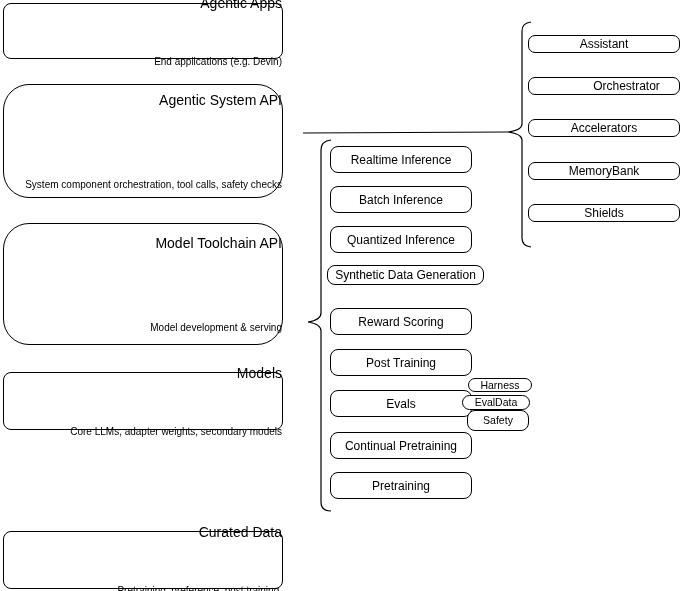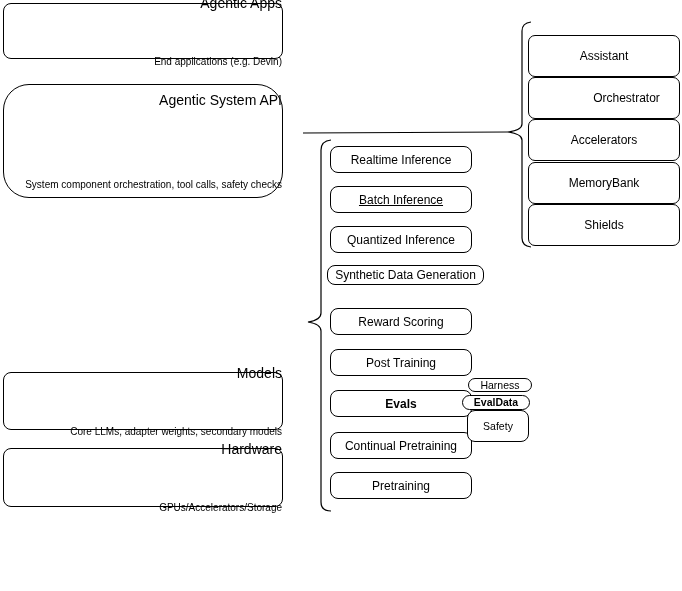--- a/index.html
+++ b/index.html
@@ -56,21 +56,21 @@
     border-radius: 8px;
   }
   .svc .label, .comp .label {
     font-size: 12px;
     line-height: 14px;
     white-space: nowrap;
   }
   .comp {
     left: 528px;
     width: 152px;
-    height: 42px;
+    height: 18px;
     border-radius: 7px;
   }
   .pill {
     position: absolute;
     box-sizing: border-box;
     background: #ffffff;
     border: 1px solid #000000;
     border-radius: 8px;
     display: flex;
     align-items: center;
@@ -102,67 +102,71 @@
   <div class="node stack-node" style="top:3px;height:56px;">
     <div class="node-title">Agentic Apps</div>
     <div class="node-subtitle">End applications (e.g. Devin)</div>
   </div>
 
   <div class="node stack-node big" style="top:84px;height:114px;">
     <div class="node-title">Agentic System API</div>
     <div class="node-subtitle">System component orchestration, tool calls, safety checks</div>
   </div>
 
+  <div class="node stack-node big" style="top:223px;height:122px;">
+    <div class="node-title">Model Toolchain API</div>
+    <div class="node-subtitle">Model development &amp; serving</div>
+  </div>
 
   <div class="node stack-node" style="top:372px;height:58px;">
     <div class="node-title">Models</div>
     <div class="node-subtitle">Core LLMs, adapter weights, secondary models</div>
   </div>
 
-  <div class="node stack-node" style="top:448px;height:59px;">
-    <div class="node-title">Hardware</div>
-    <div class="node-subtitle">GPUs/Accelerators/Storage</div>
+
+  <div class="node stack-node" style="top:531px;height:58px;">
+    <div class="node-title">Curated Data</div>
+    <div class="node-subtitle">Pretraining, preference, post training.</div>
   </div>
-
 
   <div class="node svc" style="top:146px;">
     <div class="label">Realtime Inference</div>
   </div>
-  <div class="node svc" style="top:186px;text-decoration:underline;">
+  <div class="node svc" style="top:186px;">
     <div class="label">Batch Inference</div>
   </div>
   <div class="node svc" style="top:226px;">
     <div class="label">Quantized Inference</div>
   </div>
   <div class="node svc" style="top:265px;left:327px;width:157px;height:20px;">
     <div class="label">Synthetic Data Generation</div>
   </div>
   <div class="node svc" style="top:308px;">
     <div class="label">Reward Scoring</div>
   </div>
   <div class="node svc" style="top:349px;">
     <div class="label">Post Training</div>
   </div>
-  <div class="node svc" style="top:390px;font-weight:bold;">
+  <div class="node svc" style="top:390px;">
     <div class="label">Evals</div>
   </div>
   <div class="node svc" style="top:432px;">
     <div class="label">Continual Pretraining</div>
   </div>
   <div class="node svc" style="top:472px;">
     <div class="label">Pretraining</div>
   </div>
 
   <div class="pill" style="left:468px;top:378px;width:64px;height:14px;">
     <span>Harness</span>
   </div>
-  <div class="pill" style="left:462px;top:395px;width:68px;height:15px;font-weight:bold;">
+  <div class="pill" style="left:462px;top:395px;width:68px;height:15px;">
     <span>EvalData</span>
   </div>
-  <div class="pill" style="left:467px;top:410px;width:62px;height:32px;">
+  <div class="pill" style="left:467px;top:410px;width:62px;height:21px;">
     <span>Safety</span>
   </div>
 
   <div class="node comp" style="top:35px;">
     <div class="label">Assistant</div>
   </div>
   <div class="node comp" style="top:77px;padding-left:45px;">
     <div class="label">Orchestrator</div>
   </div>
   <div class="node comp" style="top:119px;">

